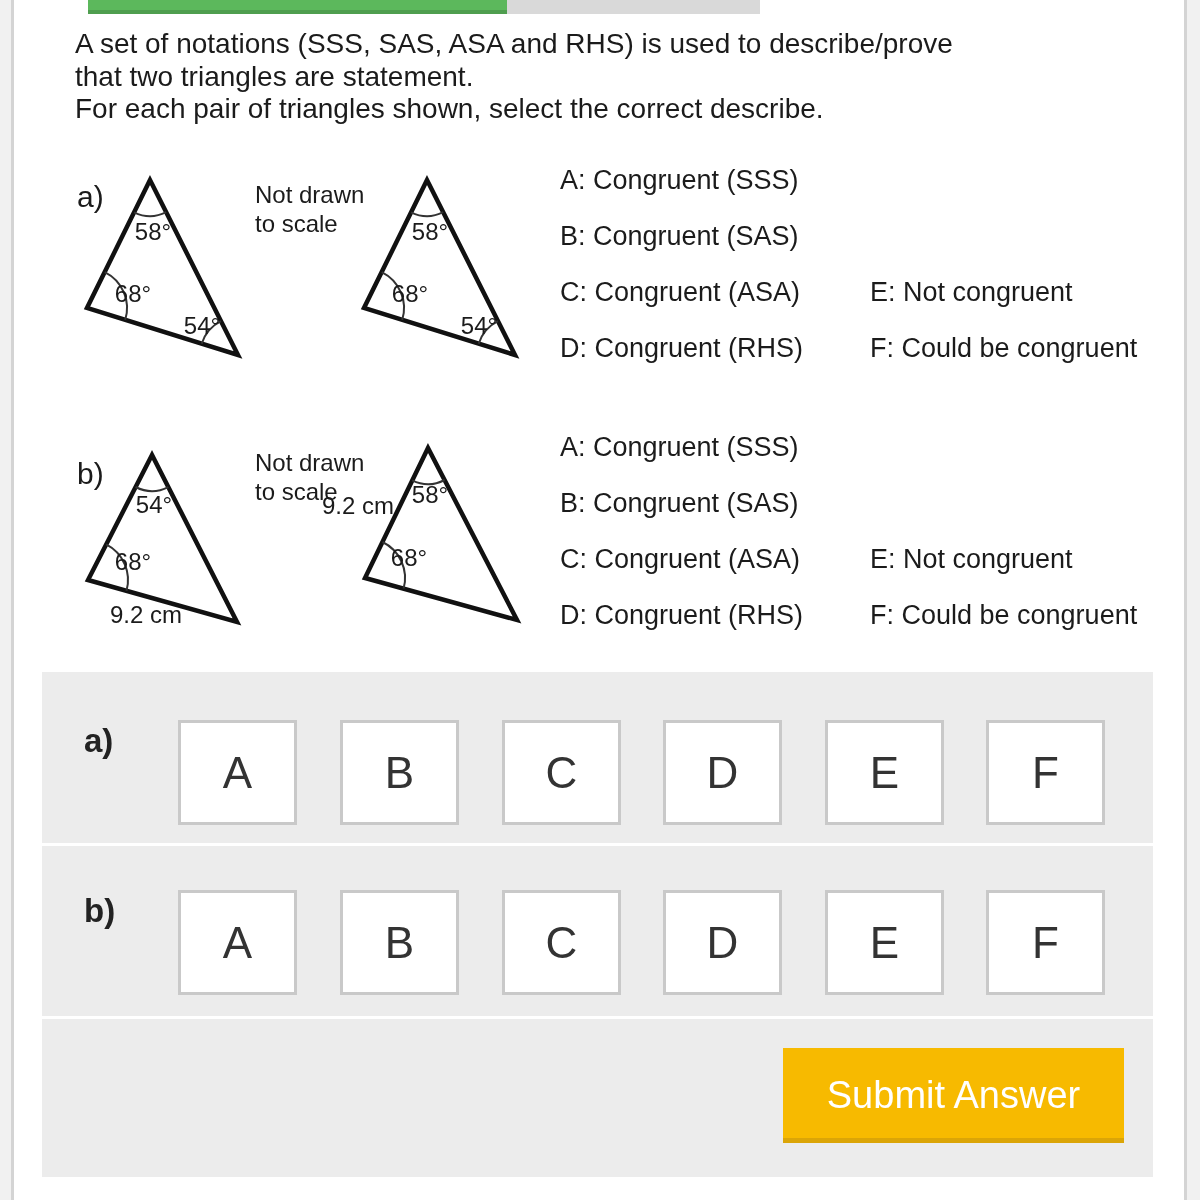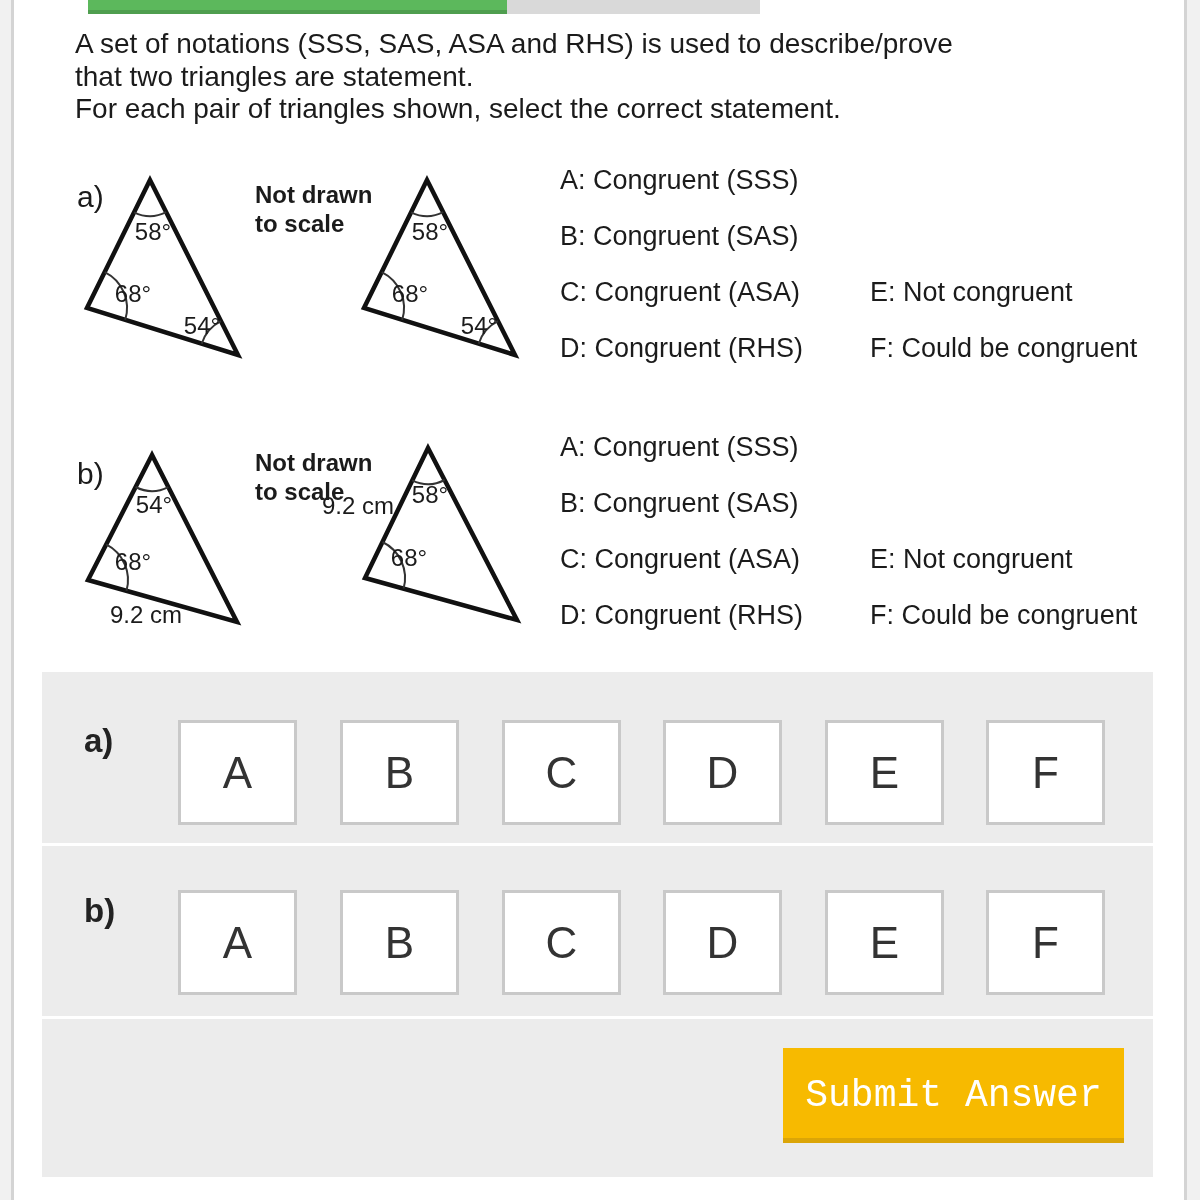--- a/index.html
+++ b/index.html
@@ -9,56 +9,56 @@
   .rail-left{position:absolute;left:0;top:0;width:11px;height:1200px;background:#f1f1f1;border-right:3px solid #d4d4d4;}
   .rail-right{position:absolute;right:0;top:0;width:13px;height:1200px;background:#f1f1f1;border-left:3px solid #d4d4d4;}
   
   .progress-track{position:absolute;left:88px;top:0;width:672px;height:14px;background:#d9d9d9;}
   .progress-fill{position:absolute;left:0;top:0;width:419px;height:14px;background:#5cb85c;
                  box-shadow:inset 0 -4px 0 rgba(0,0,0,0.14);}
   
   .question{position:absolute;left:75px;top:28px;font-size:28px;line-height:32.5px;color:#1b1b1b;}
   
   .part-label{position:absolute;font-size:30px;color:#1b1b1b;}
-  .notdrawn{position:absolute;left:255px;font-size:24px;line-height:29px;color:#1b1b1b;font-weight:bold;}
+  .notdrawn{position:absolute;left:255px;font-size:24px;line-height:29px;color:#1b1b1b;}
   .opt{position:absolute;left:560px;font-size:27px;line-height:30px;color:#1b1b1b;white-space:nowrap;}
   .opt.right-col{left:870px;}
   .tri-svg{position:absolute;}
   .tri-svg path.tri{fill:none;stroke:#111;stroke-width:4.5;stroke-linejoin:miter;}
   .tri-svg path.arc{fill:none;stroke:#333;stroke-width:2;}
   .tri-svg text{font-family:"Liberation Sans",sans-serif;font-size:24px;fill:#1b1b1b;text-anchor:middle;}
   
   .panel{position:absolute;left:42px;width:1111px;background:#ececec;}
   .panel-a{top:672px;height:171px;}
   .panel-b{top:846px;height:170px;}
   .panel-submit{top:1019px;height:158px;}
   .ans-label{position:absolute;left:84px;font-size:33px;font-weight:bold;color:#222;}
   .choice{position:absolute;width:101px;height:97px;background:#ffffff;border:3px solid #c9c9c9;
           display:flex;align-items:center;justify-content:center;font-size:44px;color:#333;
           box-sizing:content-box;cursor:pointer;}
   .submit-btn{position:absolute;left:783px;top:1048px;width:341px;height:95px;background:#f7ba00;
               box-shadow:inset 0 -5px 0 #dba507;border:none;display:flex;align-items:center;justify-content:center;
-              font-size:38px;color:#ffffff;cursor:pointer;font-family:Liberation Mono, monospace;}
+              font-size:38px;color:#ffffff;cursor:pointer;font-family:Liberation Sans, sans-serif;}
 </style>
 </head>
 <body>
 
 <div id="page">
 
   <div class="rail-left"></div>
   <div class="rail-right"></div>
 
   <div class="progress-track">
     <div class="progress-fill"></div>
   </div>
 
   <div class="question">
     <div>A set of notations (SSS, SAS, ASA and RHS) is used to describe/prove</div>
     <div>that two triangles are statement.</div>
-    <div>For each pair of triangles shown, select the correct statement.</div>
+    <div>For each pair of triangles shown, select the correct describe.</div>
   </div>
 
   <div class="part-label" style="left:77px;top:180px;">a)</div>
 
   <svg class="tri-svg" style="left:70px;top:165px;" width="200" height="210" viewBox="0 0 200 210">
     <path class="tri" d="M 80 15 L 17 143 L 168 190 Z"></path>
     <path class="arc" d="M 96.2 47.2 A 36 36 0 0 1 64.1 47.3"></path>
     <path class="arc" d="M 34.7 107.1 A 40 40 0 0 1 55.2 154.9"></path>
     <path class="arc" d="M 131.7 178.7 A 38 38 0 0 1 150.9 156.1"></path>
     <text x="83" y="75">58°</text>

